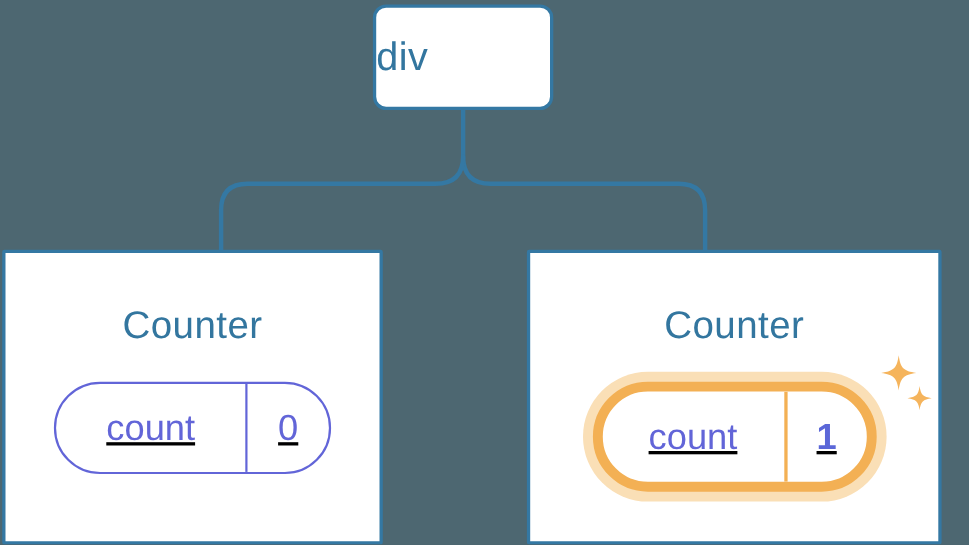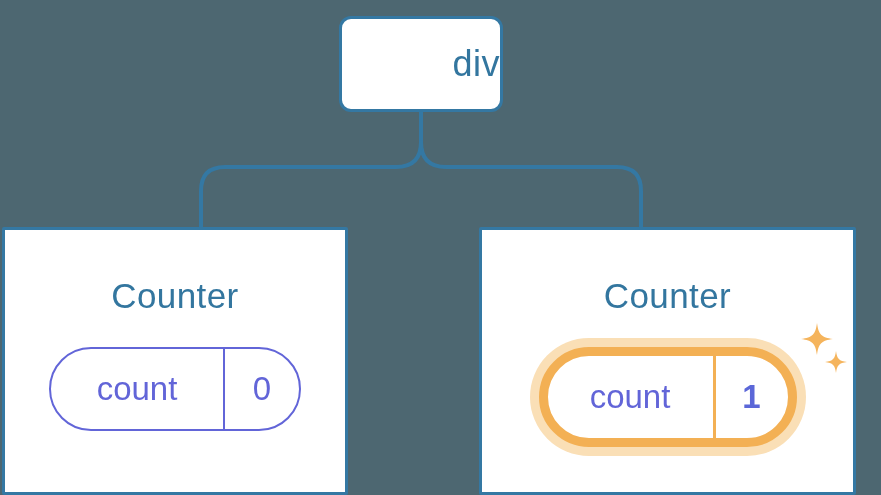--- a/index.html
+++ b/index.html
@@ -26,30 +26,30 @@
     top: 0;
     width: 881px;
     height: 495px;
     pointer-events: none;
   }
 
   
   .node-div {
     position: absolute;
     left: 339px;
-    top: 16px;
+    top: 4px;
     width: 164px;
     height: 96px;
     background: #ffffff;
     border: 3px solid #3478a3;
     border-radius: 12px;
     box-sizing: border-box;
     display: flex;
     align-items: center;
-    justify-content: flex-end;
+    justify-content: flex-start;
   }
   .node-div-label {
     color: #33769f;
     font-size: 36px;
     line-height: 1;
     letter-spacing: 0.5px;
   }
 
   
   .card {
@@ -90,20 +90,21 @@
   }
   .pill {
     display: flex;
     align-items: stretch;
     height: 84px;
     border: 2px solid #6265d8;
     border-radius: 44px;
     box-sizing: border-box;
     background: #ffffff;
     overflow: hidden;
+    text-decoration: underline;
   }
   .pill-key {
     display: flex;
     align-items: center;
     justify-content: center;
     min-width: 174px;
     padding: 0 10px;
     color: #6265d8;
     font-size: 33px;
     border-right: 2px solid #6265d8;

